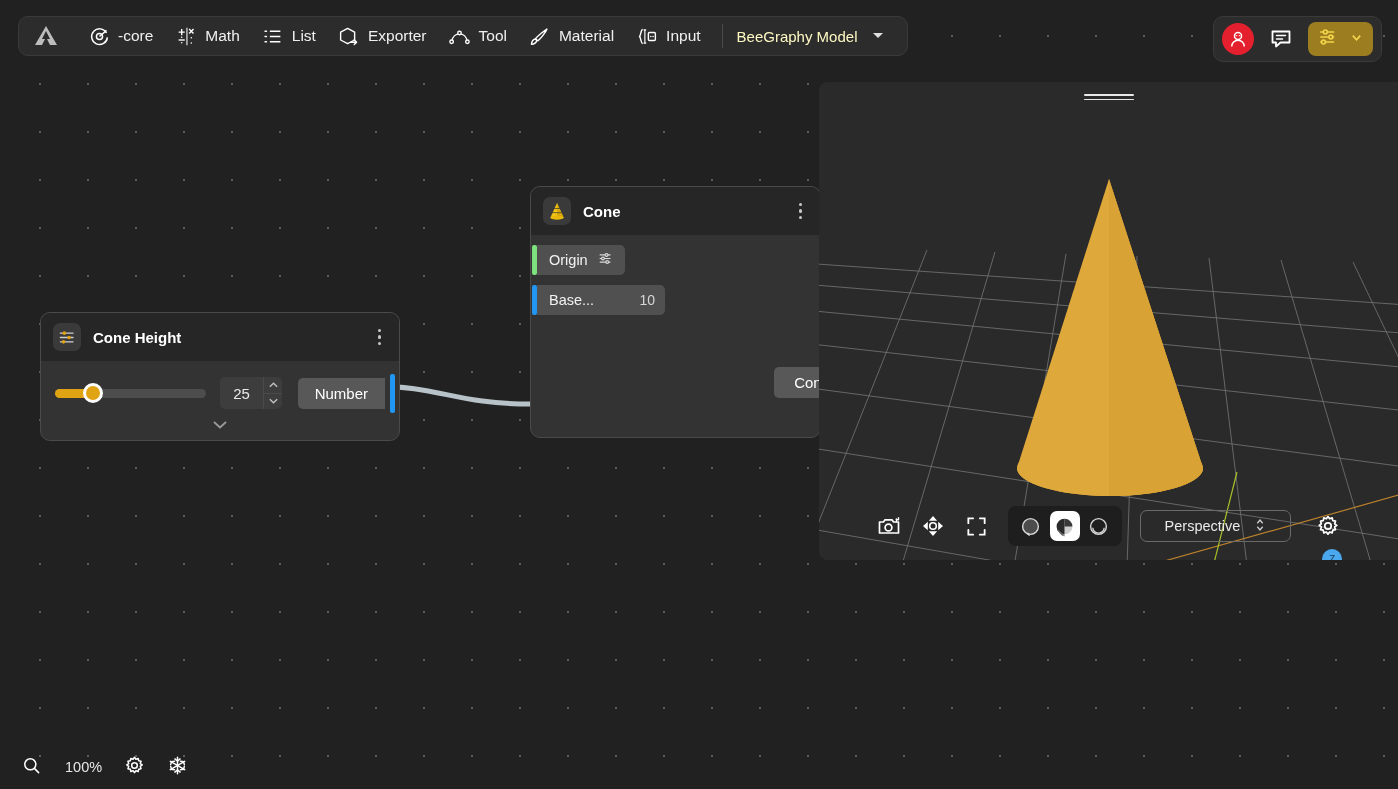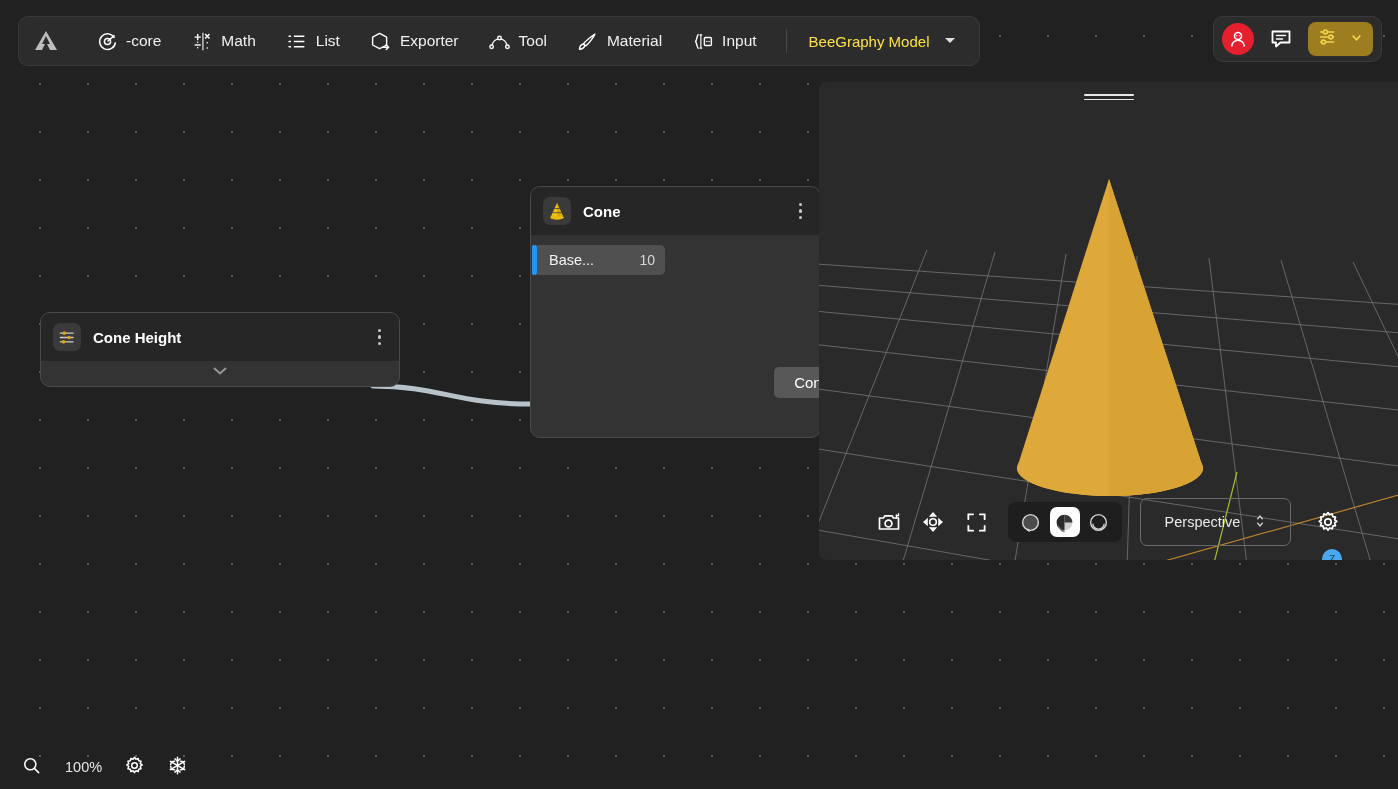--- a/index.html
+++ b/index.html
@@ -14,40 +14,40 @@
     width: 1398px; height: 789px;
     background-color: #212121;
     background-image: radial-gradient(circle, #5c5c5c 1.1px, transparent 1.2px);
     background-size: 48px 48px;
     background-position: 16px 12px;
   }
 
   
   .toolbar {
     position: absolute; left: 18px; top: 16px;
-    height: 50px;
+    height: 40px;
     display: flex; align-items: center;
     background: #2c2c2c;
     border: 1px solid #3a3a3a;
     border-radius: 10px;
     padding: 0 14px 0 12px;
-    gap: 8px;
+    gap: 0px;
   }
   .tb-logo { display:flex; align-items:center; justify-content:center; width:30px; height:30px; margin-right: 16px;}
   .tb-item {
     display: flex; align-items: center; gap: 8px;
     height: 34px; padding: 0 11px;
     border-radius: 6px; cursor: pointer;
     color: #f0f0f0; font-size: 15.5px;
   }
   .tb-icon { display: flex; align-items: center; justify-content: center; width: 22px; height: 22px; flex: none; }
   .tb-sep { width: 1px; height: 24px; background: #4a4a4a; margin: 0 10px; }
   .tb-model {
     display:flex; align-items:center; gap:14px;
-    color:#fde047; font-size:15px; padding: 0 8px 0 4px; cursor:pointer;
+    color:#fef9c3; font-size:15px; padding: 0 8px 0 4px; cursor:pointer;
   }
 
   
   .tr-cluster {
     position:absolute; right: 16px; top: 16px;
     height:46px; display:flex; align-items:center; gap:12px;
     background:#2c2c2c; border:1px solid #3a3a3a; border-radius:10px;
     padding: 0 8px;
   }
   .avatar {
@@ -148,21 +148,21 @@
   .vp-ico { width:26px;height:26px; display:flex;align-items:center;justify-content:center; cursor:pointer;}
   .shade-group {
     display:flex; align-items:center; gap:4px;
     background:#1e1e1e; border-radius:8px; padding:5px 8px;
   }
   .shade-btn { width:30px;height:30px;border-radius:7px; display:flex;align-items:center;justify-content:center; cursor:pointer;}
   .shade-btn.active { background:#ffffff;}
   .persp-select {
     display:flex;align-items:center; gap:14px;
     border:1px solid #6a6a6a; border-radius:7px;
-    height:48px; padding:0 24px; color:#eaeaea; font-size:14.5px; cursor:pointer;
+    height:32px; padding:0 24px; color:#eaeaea; font-size:14.5px; cursor:pointer;
   }
 
   
   .statusbar { position:absolute; left:22px; bottom:10px; display:flex; align-items:center; gap:22px;}
   .sb-item { display:flex; align-items:center; gap:24px; color:#e6e6e6; font-size:14.5px; cursor:pointer;}
 </style>
 </head>
 <body>
 
 <div id="app">
@@ -317,20 +317,48 @@
         </svg>
       </div>
       <div class="node-title">Cone Height</div>
       <div class="kebab">
           <i></i>
           <i></i>
           <i></i>
         </div>
     </div>
 
+    <div class="ch-body">
+      <div class="slider-wrap">
+        <div class="slider-track"></div>
+        <div class="slider-fill"></div>
+        <div class="slider-knob"></div>
+      </div>
+
+      <div class="num-box">
+        <div class="num-val">25</div>
+        <div class="num-steps">
+          <div class="num-step">
+            <svg width="11" height="8" viewBox="0 0 12 8" fill="none" stroke="#c0c0c0" stroke-width="1.5">
+                <path d="M2 6 L6 2 L10 6"></path>
+              </svg>
+          </div>
+          <div class="num-step">
+            <svg width="11" height="8" viewBox="0 0 12 8" fill="none" stroke="#c0c0c0" stroke-width="1.5">
+                <path d="M2 2 L6 6 L10 2"></path>
+              </svg>
+          </div>
+        </div>
+      </div>
+
+      <div class="out-port">
+        <span>Number</span>
+        <span class="port-bar-r" style="background:#2196f3;"></span>
+      </div>
+    </div>
 
     <div class="ch-expand">
       <svg width="18" height="11" viewBox="0 0 18 11" fill="none" stroke="#9a9a9a" stroke-width="1.8">
           <path d="M3 3 L9 8.5 L15 3"></path>
         </svg>
     </div>
   </div>
 
   <div class="node" id="node-cone">
     <div class="node-head">
@@ -345,20 +373,34 @@
       <div class="node-title">Cone</div>
       <div class="kebab">
           <i></i>
           <i></i>
           <i></i>
         </div>
     </div>
 
     <div class="cone-body">
 
+      <div class="in-row">
+        <div class="port-bar-l" style="background:#7ee37e;"></div>
+        <div class="in-pill">
+          <span>Origin</span>
+          <span>
+            <svg width="17" height="17" viewBox="0 0 24 24" stroke="#d8d8d8" stroke-width="1.7" fill="none">
+              <path d="M3 7 h14 M3 12 h14 M3 17 h14" stroke-linecap="round"></path>
+              <circle cx="12" cy="7" r="2" fill="#505050"></circle>
+              <circle cx="7" cy="12" r="2" fill="#505050"></circle>
+              <circle cx="13" cy="17" r="2" fill="#505050"></circle>
+            </svg>
+          </span>
+        </div>
+      </div>
 
       <div class="in-row">
         <div class="port-bar-l" style="background:#2196f3;"></div>
         <div class="in-pill" style="width:128px;justify-content:space-between;">
           <span>Base...</span>
           <span class="val">10</span>
         </div>
       </div>
 
 

